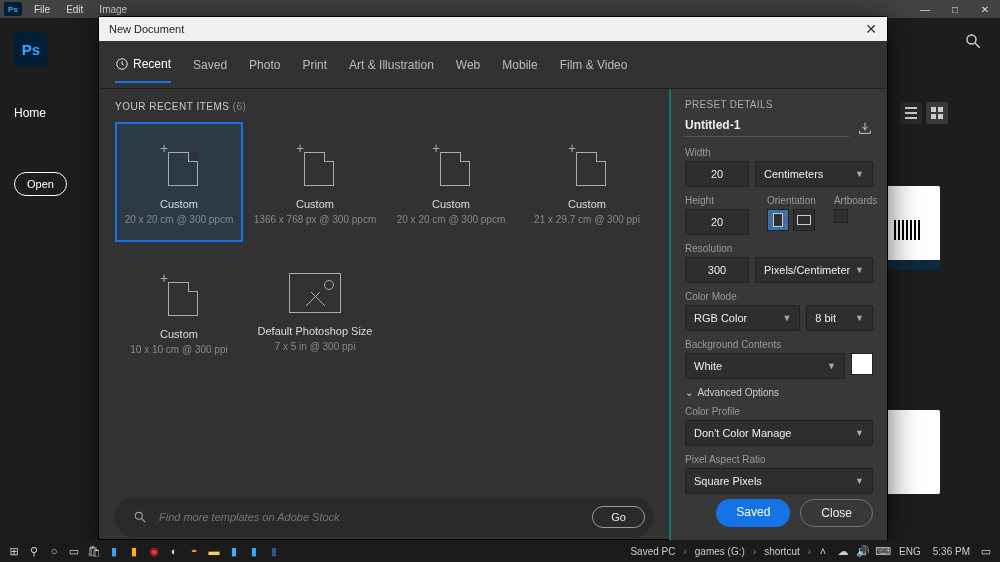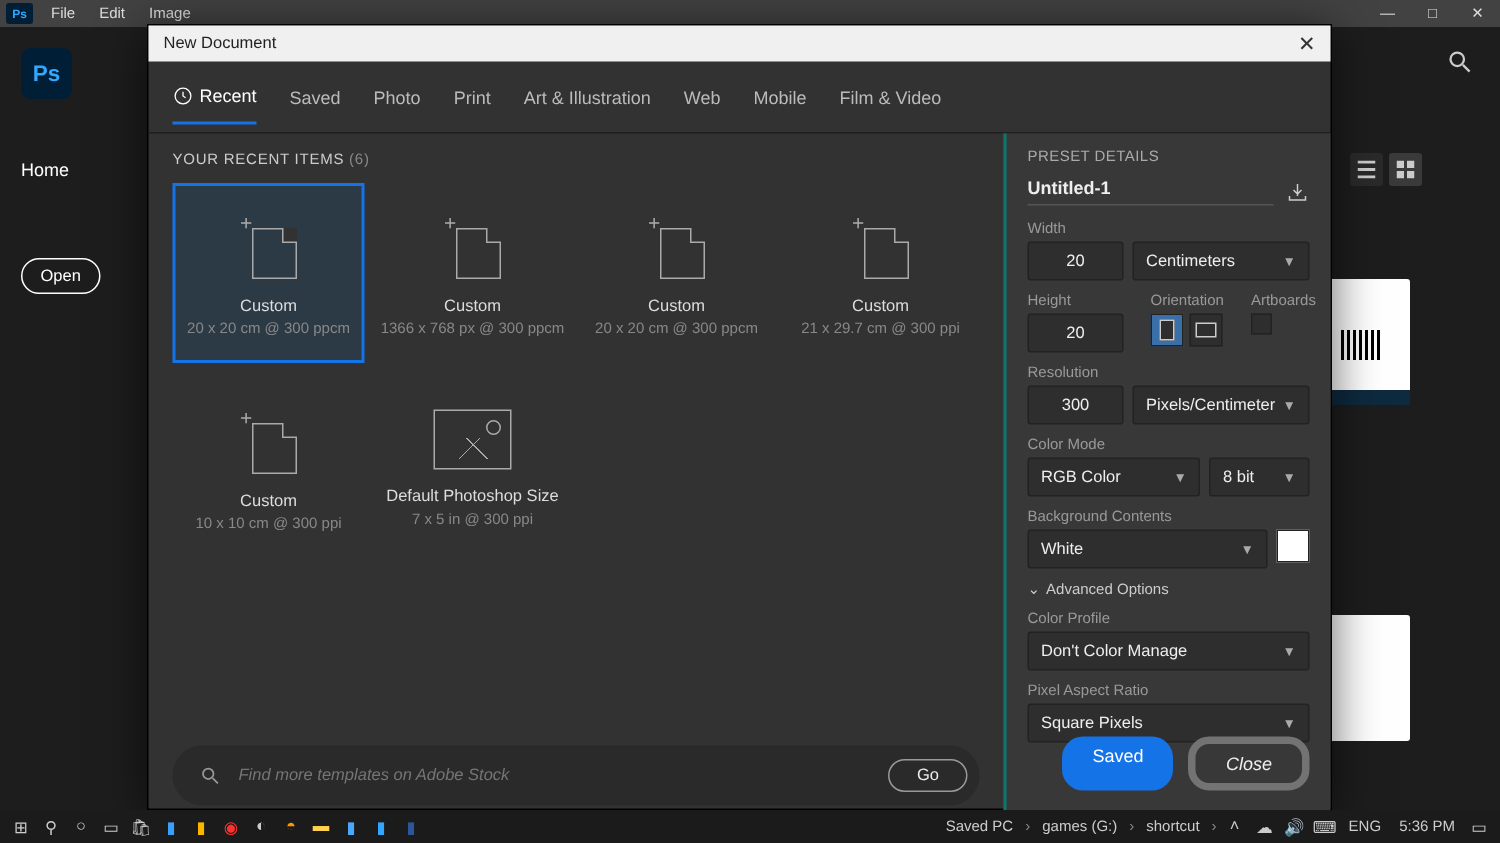--- a/index.html
+++ b/index.html
@@ -74,21 +74,21 @@
 .orient div.active { background: #4a6; background:#3a6fa8; }
 .orient .p { width: 10px; height: 14px; border: 1px solid #ccc; }
 .orient .l { width: 14px; height: 10px; border: 1px solid #ccc; }
 .chk { width: 14px; height: 14px; border: 1px solid #222; background: #2e2e2e; }
 .swatch { width: 22px; height: 22px; background: #fff; border: 1px solid #222; }
 .adv { display: flex; align-items: center; gap: 4px; font-size: 10px; color: #ccc; margin: 8px 0 4px 0; }
 
 .action-row { position: absolute; bottom: 12px; right: 14px; display: flex; gap: 10px; }
 .btn { border-radius: 14px; padding: 6px 20px; font-size: 12px; cursor: pointer; }
 .btn.primary { background: #1473e6; color: #fff; }
-.btn.secondary { border: 5px solid #737373; color: #eee; font-style: italic; }
+.btn.secondary { border: 1px solid #737373; color: #eee; }
 
 
 .taskbar { position: absolute; bottom: 0; left: 0; right: 0; height: 22px; background: #1b1b1b; display: flex; align-items: center; padding: 0 4px; font-size: 10px; color: #ccc; }
 .taskbar .tb-ico { width: 20px; height: 18px; display: flex; align-items: center; justify-content: center; font-size: 11px; }
 .taskbar .spacer { flex: 1; }
 .taskbar .bc { padding: 0 6px; }
 .taskbar .caret { color: #888; padding: 0 2px; }
 
 svg { display: block; }
 </style>

